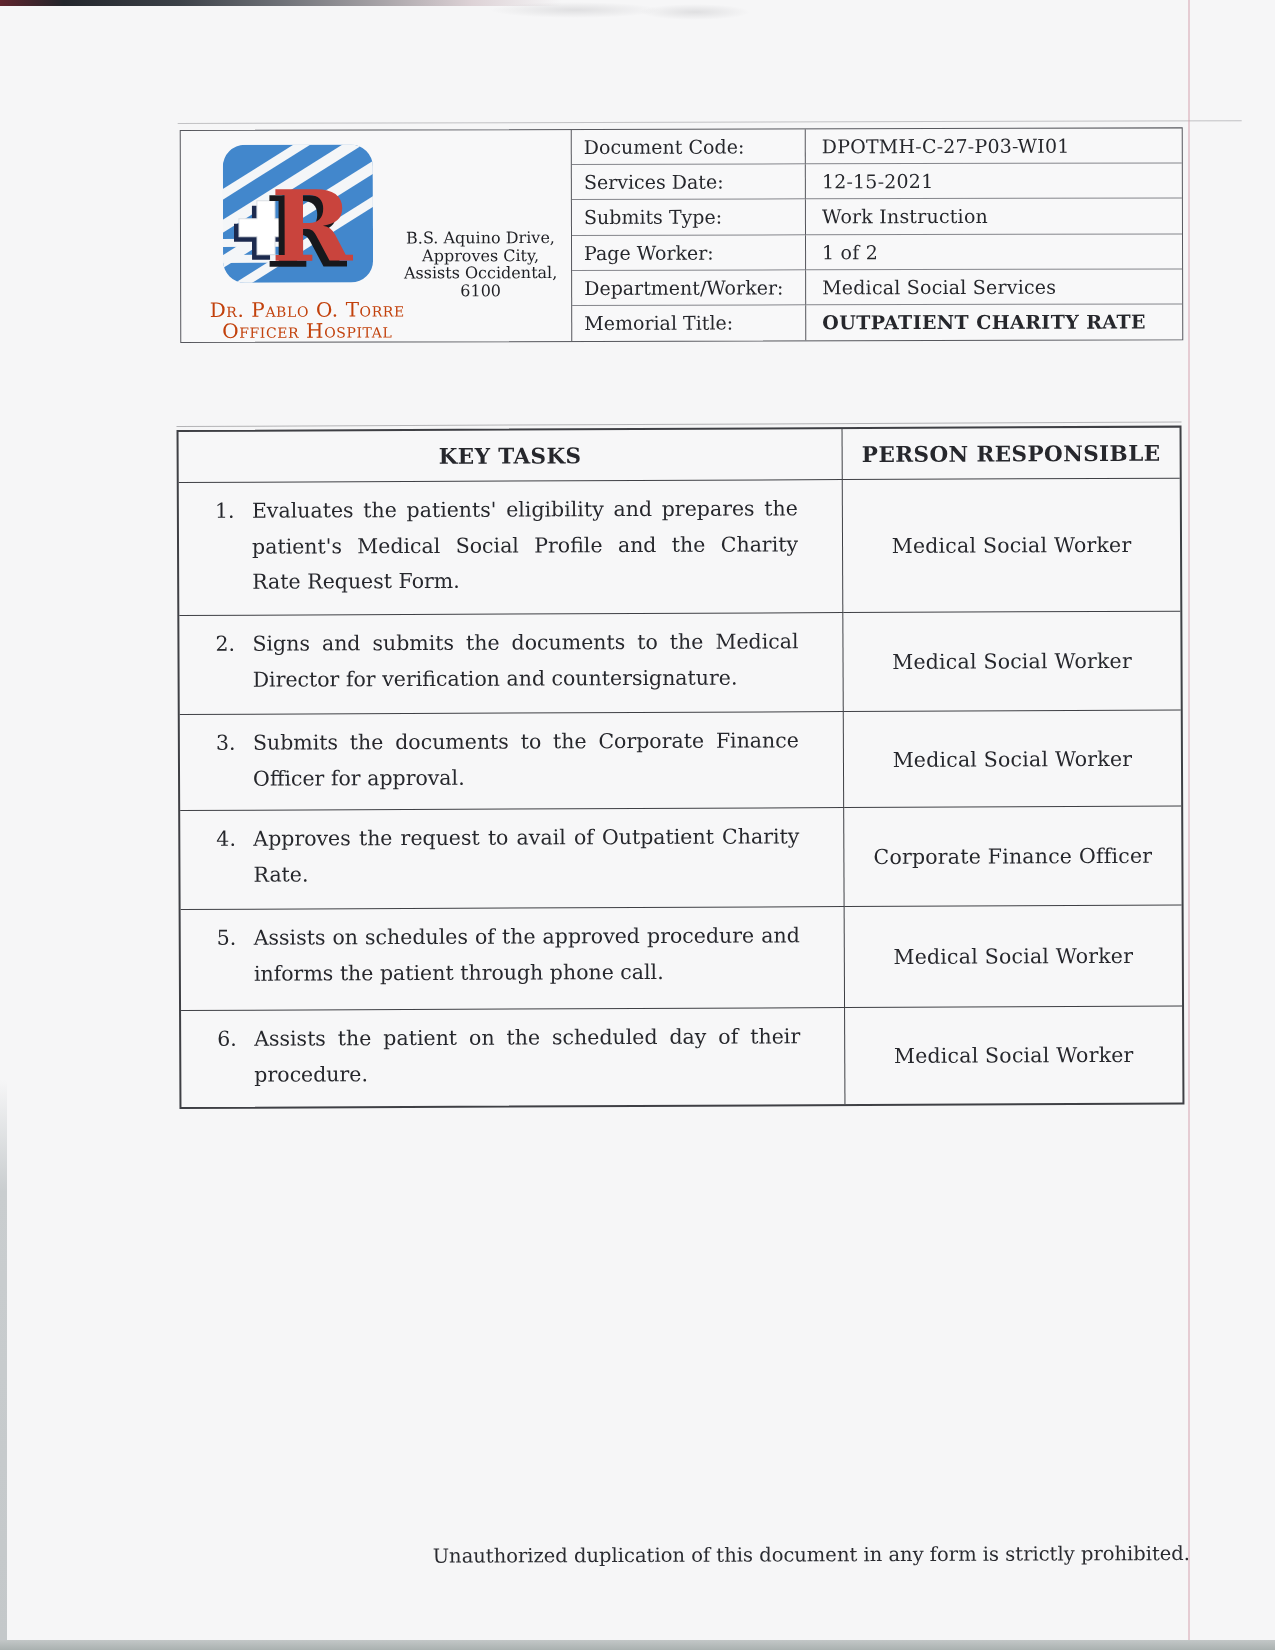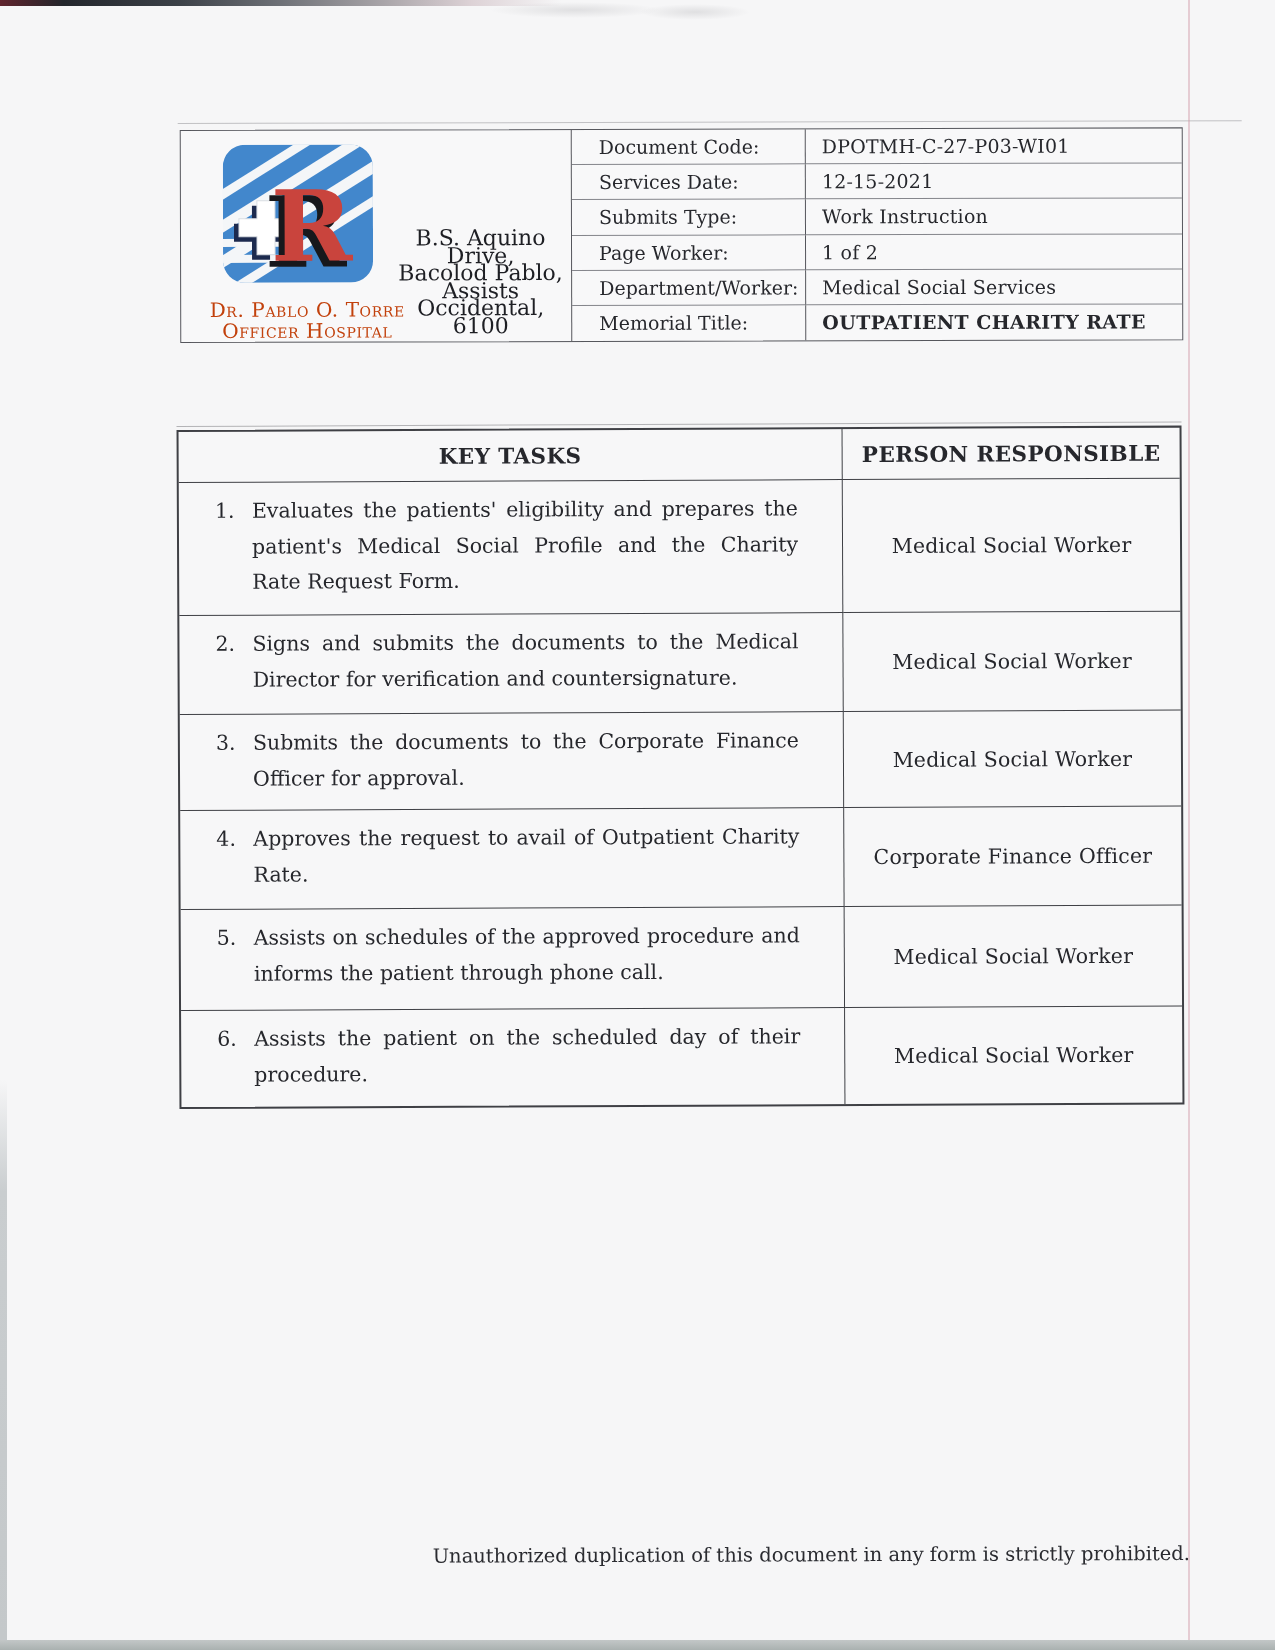--- a/index.html
+++ b/index.html
@@ -44,34 +44,34 @@
   }
   .header-table::before {
     content:""; position:absolute; left:-3px; right:-60px; top:-8px; height:1px;
     background:rgba(95,95,100,0.35);
   }
   .logo-cell { grid-column:1; grid-row:1/7; border-right:1.7px solid #55565c; position:relative; }
   .meta-label, .meta-value {
     display:flex; align-items:center; font-size:19px;
     border-bottom:1.2px solid #85868c;
   }
-  .meta-label { grid-column:2; border-right:1.7px solid #55565c; padding-left:27px; }
+  .meta-label { grid-column:2; border-right:1.7px solid #55565c; padding-left:12px; }
   .meta-value { grid-column:3; padding-left:16px; letter-spacing:0.2px; }
   .meta-label.last, .meta-value.last { border-bottom:none; }
   .meta-value.title { font-weight:bold; letter-spacing:0.4px; }
 
   .logo-svg { position:absolute; left:28px; top:12px; }
   .hospital-name {
     position:absolute; left:6px; bottom:0; width:240px; text-align:center;
     font-variant:small-caps; font-size:20px; line-height:21px;
     color:#c2410c; letter-spacing:0.6px;
   }
   .hospital-address {
     position:absolute; right:8px; top:99px; width:165px; text-align:center;
-    font-size:22px; line-height:17.5px; color:#1e1f24;
+    font-size:16px; line-height:17.5px; color:#1e1f24;
   }
 
   
   .task-table {
     position:absolute; left:178px; top:430px; width:1005px;
     border:2px solid #3f4045; background:rgba(255,255,255,0.2);
     display:grid; grid-template-columns:664px 337px;
     grid-template-rows:50px 133px 99px 96px 99px 101px 97px;
     transform:rotate(-0.25deg); transform-origin:left center;
   }
@@ -143,21 +143,21 @@
           <text x="62" y="118" fill="#17181c" transform="translate(-6,6)">R</text>
           <text x="62" y="118" fill="#c9443d">R</text>
         </g>
       </svg>
       <div class="hospital-name">
         <span>Dr. Pablo O. Torre</span><br>
         <span>Officer Hospital</span>
       </div>
       <div class="hospital-address">
         <div>B.S. Aquino Drive,</div>
-        <div>Bacolod Pablo,</div>
+        <div>Approves City,</div>
         <div>Assists Occidental,</div>
         <div>6100</div>
       </div>
     </div>
 
     <div class="meta-label">Document Code:</div>
     <div class="meta-value">DPOTMH-C-27-P03-WI01</div>
 
     <div class="meta-label">Services Date:</div>
     <div class="meta-value">12-15-2021</div>

